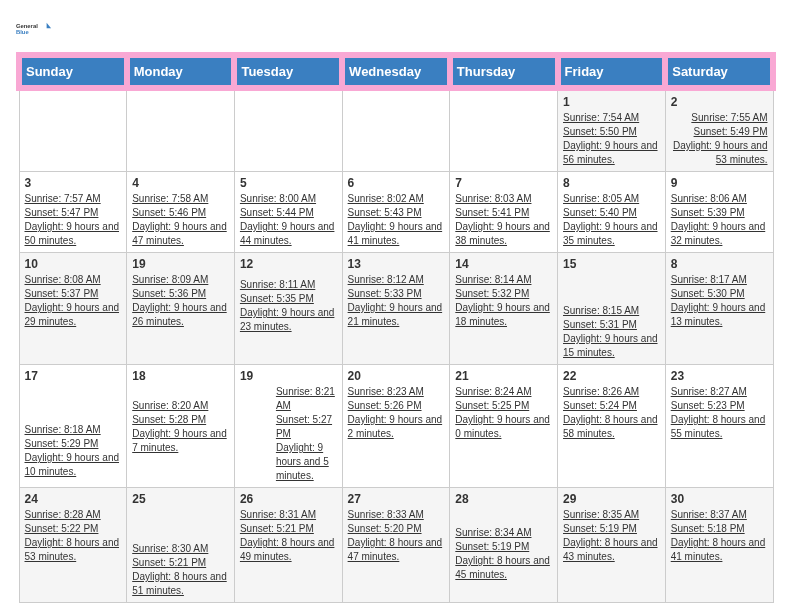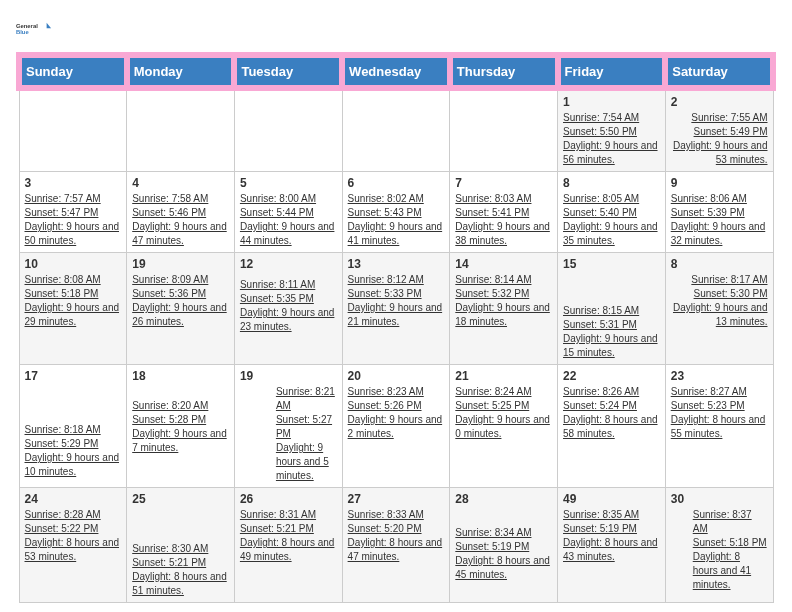--- a/index.html
+++ b/index.html
@@ -158,21 +158,21 @@
           <span class="day-num">9</span>
           <div class="day-detail" style="white-space: pre-line;">Sunrise: 8:06 AM
 Sunset: 5:39 PM
 Daylight: 9 hours and 32 minutes.</div>
         </td>
       </tr>
       <tr>
         <td>
           <span class="day-num">10</span>
           <div class="day-detail" style="white-space: pre-line;">Sunrise: 8:08 AM
-Sunset: 5:18 PM
+Sunset: 5:37 PM
 Daylight: 9 hours and 29 minutes.</div>
         </td>
         <td>
           <span class="day-num">19</span>
           <div class="day-detail" style="white-space: pre-line;">Sunrise: 8:09 AM
 Sunset: 5:36 PM
 Daylight: 9 hours and 26 minutes.</div>
         </td>
         <td>
           <span class="day-num">12</span>
@@ -193,21 +193,21 @@
 Daylight: 9 hours and 18 minutes.</div>
         </td>
         <td>
           <span class="day-num">15</span>
           <div class="day-detail" style="white-space: pre-line; margin-top: 33px;">Sunrise: 8:15 AM
 Sunset: 5:31 PM
 Daylight: 9 hours and 15 minutes.</div>
         </td>
         <td>
           <span class="day-num">8</span>
-          <div class="day-detail" style="white-space: pre-line; text-align: right;">Sunrise: 8:17 AM
+          <div class="day-detail" style="white-space: pre-line;">Sunrise: 8:17 AM
 Sunset: 5:30 PM
 Daylight: 9 hours and 13 minutes.</div>
         </td>
       </tr>
       <tr>
         <td>
           <span class="day-num">17</span>
           <div class="day-detail" style="white-space: pre-line; margin-top: 40px;">Sunrise: 8:18 AM
 Sunset: 5:29 PM
 Daylight: 9 hours and 10 minutes.</div>
@@ -274,26 +274,26 @@
 Sunset: 5:20 PM
 Daylight: 8 hours and 47 minutes.</div>
         </td>
         <td>
           <span class="day-num">28</span>
           <div class="day-detail" style="white-space: pre-line; margin-top: 20px;">Sunrise: 8:34 AM
 Sunset: 5:19 PM
 Daylight: 8 hours and 45 minutes.</div>
         </td>
         <td>
-          <span class="day-num">49</span>
+          <span class="day-num">29</span>
           <div class="day-detail" style="white-space: pre-line;">Sunrise: 8:35 AM
 Sunset: 5:19 PM
 Daylight: 8 hours and 43 minutes.</div>
         </td>
         <td>
           <span class="day-num">30</span>
-          <div class="day-detail" style="white-space: pre-line; margin-left: 22px;">Sunrise: 8:37 AM
+          <div class="day-detail" style="white-space: pre-line;">Sunrise: 8:37 AM
 Sunset: 5:18 PM
 Daylight: 8 hours and 41 minutes.</div>
         </td>
       </tr>
     </tbody>
 </table>
 
 </body></html>

